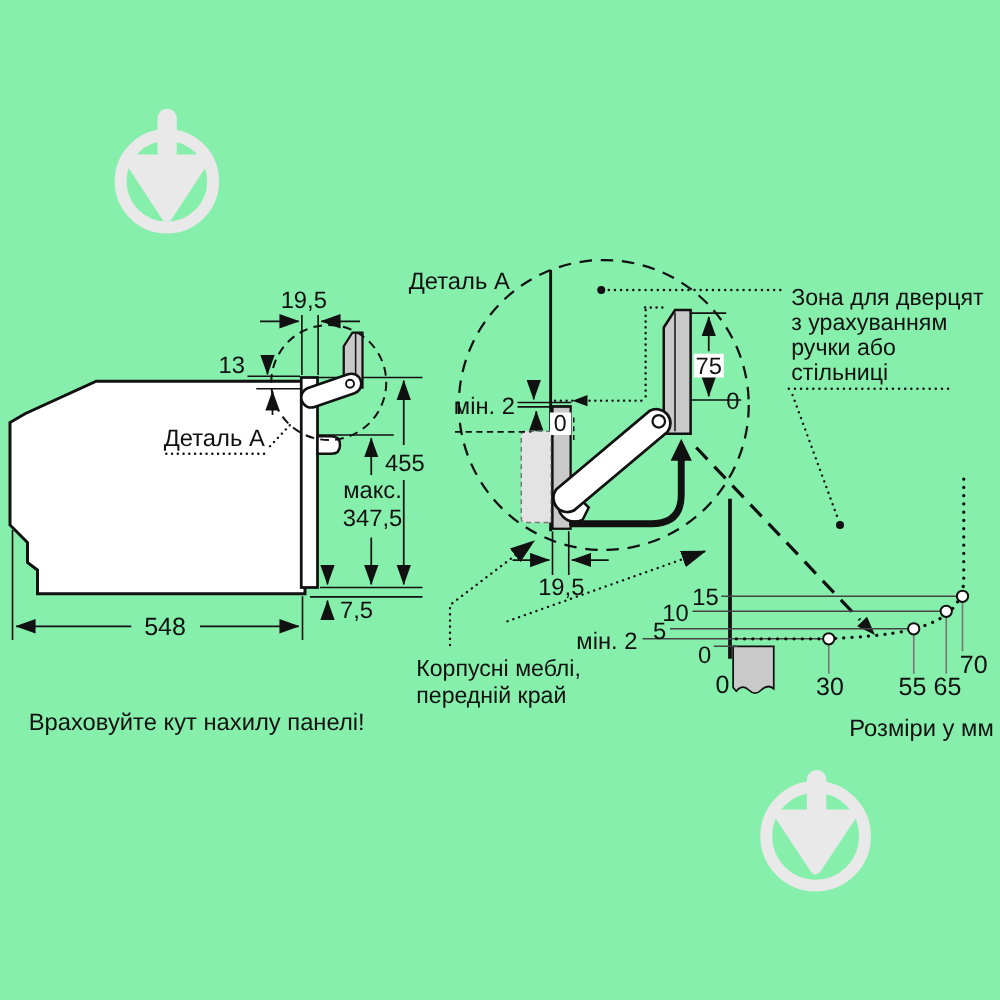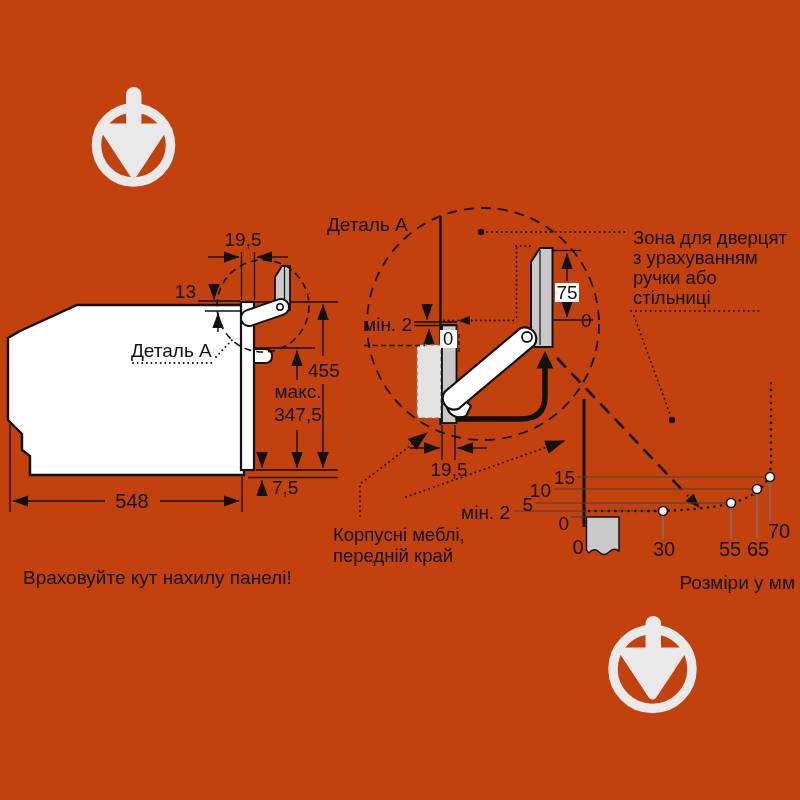--- a/index.html
+++ b/index.html
@@ -1,16 +1,16 @@
 <!DOCTYPE html>
 <html><head>
 <meta charset="utf-8">
 <style>
   html,body{margin:0;padding:0;background:#ffffff;}
-  .stage{position:relative;width:800px;height:800px;background:#c2410c;overflow:hidden;
+  .stage{position:relative;width:800px;height:800px;background:#86efac;overflow:hidden;
          font-family:"Liberation Sans","DejaVu Sans",sans-serif;}
   svg{display:block;}
   text{font-family:"Liberation Sans","DejaVu Sans",sans-serif;fill:#111;}
   .t19{font-size:19px;}
   .t18{font-size:18.5px;}
   .t20{font-size:20px;}
 </style>
 </head>
 <body>
 

